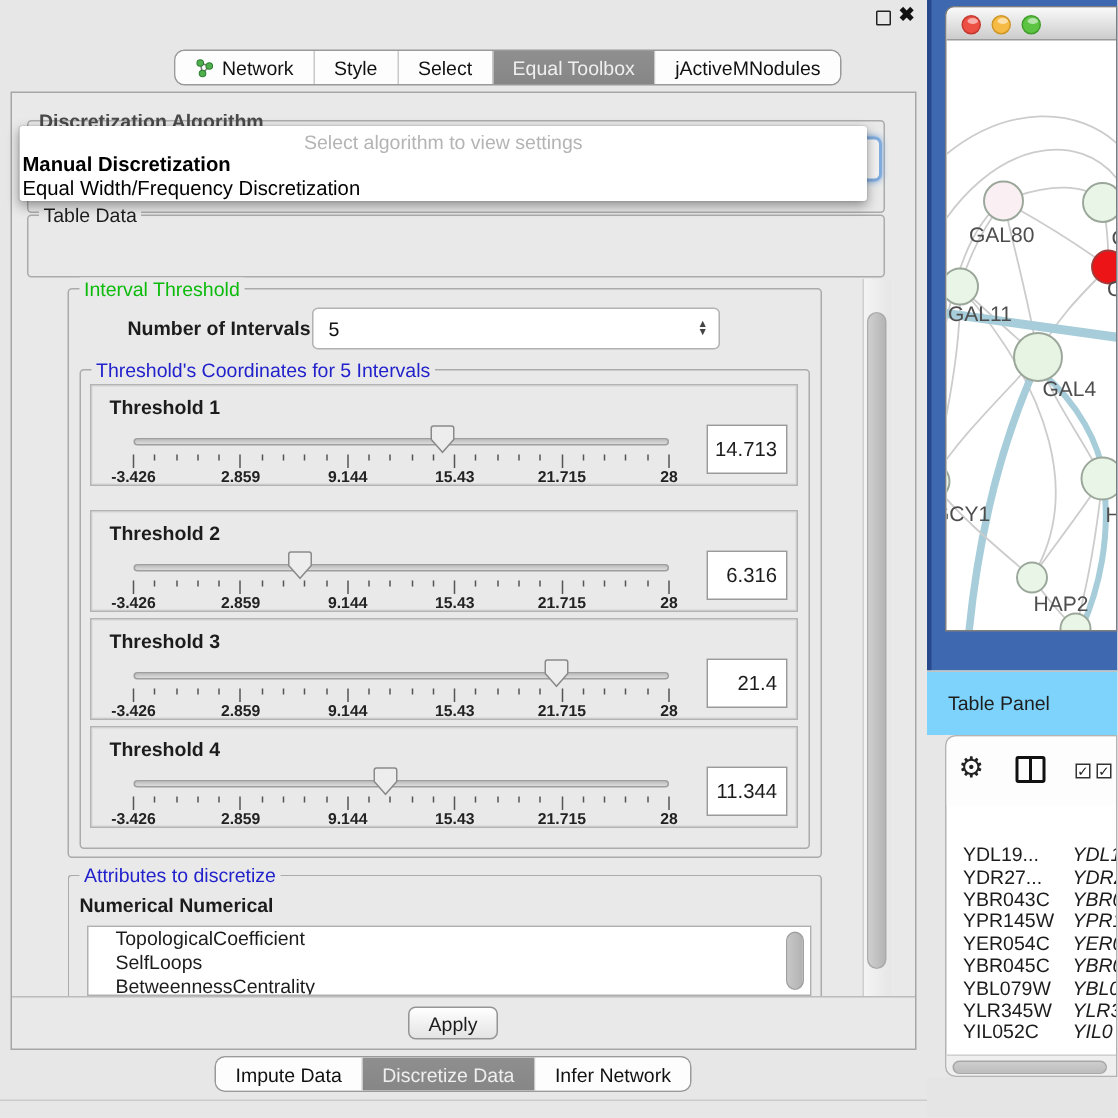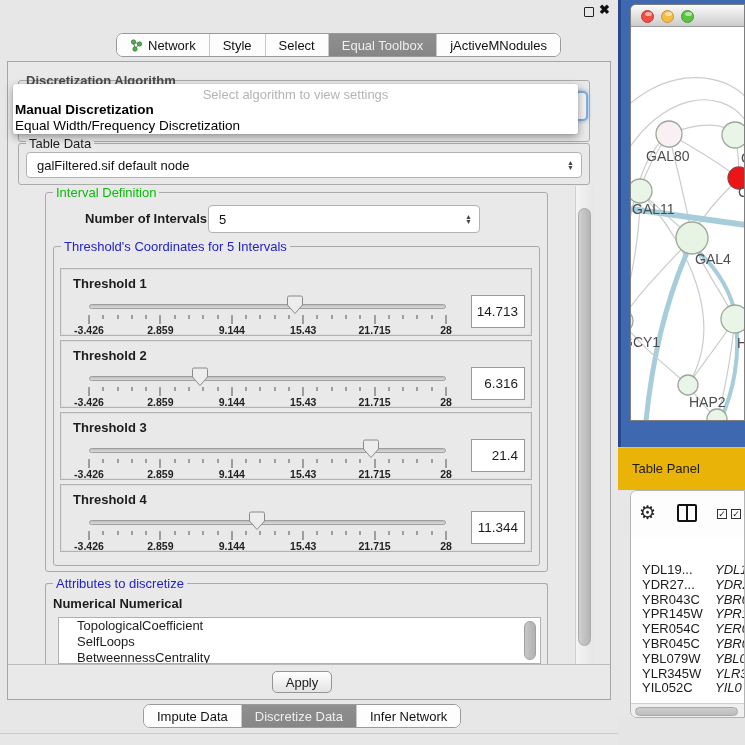--- a/index.html
+++ b/index.html
@@ -85,21 +85,21 @@
                 border-radius:6px 0 0 0; overflow:hidden; }
   .mac-titlebar { position:absolute; left:0; top:0; right:0; height:22px;
                   background:linear-gradient(#fafafa,#cccccc); border-bottom:1px solid #9a9a9a; }
   .traffic { position:absolute; top:4.5px; width:13px; height:13px; border-radius:50%; }
   .traffic::after { content:""; position:absolute; left:2.5px; top:1.5px; width:7px; height:4px;
                     border-radius:50%; background:rgba(255,255,255,.55); }
   .t-red    { left:10px; background:#ee4f45; border:1px solid #c4392f; }
   .t-yellow { left:30px; background:#f5bb45; border:1px solid #ce9627; }
   .t-green  { left:50px; background:#5cc343; border:1px solid #429e2c; }
 
-  .table-panel-bar { left:618px; top:447px; width:127px; height:43px; background:#eab308; border-top:1px solid #c2c2c2; }
+  .table-panel-bar { left:618px; top:447px; width:127px; height:43px; background:#7dd3fc; border-top:1px solid #c2c2c2; }
   .table-panel-bar .t { position:absolute; left:14px; top:13px; font-size:13px; color:#1d1d1d; }
   .table-container { left:630px; top:490px; width:115px; height:228px; background:#fff;
                      border:1px solid #b3b3b3; border-radius:7px 0 0 7px; overflow:hidden; }
   .tbl-toolbar { position:absolute; left:0; top:0; right:0; height:46px; background:#fdfdfd; }
   .gear { position:absolute; left:8px; top:10px; font-size:19px; color:#222; font-family:"DejaVu Sans",sans-serif; }
   .split-icon { position:absolute; left:46px; top:13px; width:20px; height:18px; border:2.5px solid #111; border-radius:2px; }
   .split-icon::after { content:""; position:absolute; left:6.5px; top:0; bottom:0; width:2.5px; background:#111; }
   .cb { position:absolute; top:18px; width:10px; height:10px; border:1.5px solid #333; font-size:9px;
         line-height:8px; text-align:center; color:#222; background:#fff; }
   .tbl-header { position:absolute; left:2px; top:46px; right:0; height:26px; display:flex; font-size:13px; }
@@ -158,45 +158,38 @@
 
   <div class="abs popup">
     <div class="ph">Select algorithm to view settings</div>
     <div class="it1">Manual Discretization</div>
     <div class="it2">Equal Width/Frequency Discretization</div>
   </div>
 
   <div class="group" style="left:18px; top:143px; width:572px; height:42px;">
     <div class="group-title gt-black" style="font-weight:normal; color:#1d1d1d;">Table Data</div>
   </div>
-  <div class="combo" style="left:26px; top:152px; width:556px; height:26px;">
-    <span>galFiltered.sif default node</span>
-    <span class="arrows">
-        <span>▲</span>
-        <span>▼</span>
-      </span>
-  </div>
 
   <div class="group" style="left:45px; top:192px; width:503px; height:380px;">
-    <div class="group-title gt-green">Interval Definition</div>
+    <div class="group-title gt-green">Interval Threshold</div>
   </div>
   <div class="abs" style="left:85px; top:211px; font-size:13px; font-weight:bold;">Number of Intervals</div>
   <div class="combo" style="left:208px; top:205px; width:272px; height:28px;">
     <span>5</span>
     <span class="arrows">
         <span>▲</span>
         <span>▼</span>
       </span>
   </div>
 
   <div class="group" style="left:53px; top:246px; width:487px; height:320px;">
     <div class="group-title gt-blue">Threshold's Coordinates for 5 Intervals</div>
   </div>
 
-  <div class="threshold-box" style="top:268px;">
+  <div class="threshold-box" style="top:256px;">
     <div class="tlabel">Threshold 1</div>
     <div class="slider-area">
       <div class="track"></div>
       <div class="thumb" style="left: 57.7197%;">
         <svg width="17" height="20" viewBox="0 0 17 20">
             <path d="M2.5 1 H14.5 Q16 1 16 2.5 V10 L8.5 18.5 L1 10 V2.5 Q1 1 2.5 1 Z" fill="#ededed" stroke="#8a8a8a" stroke-width="1"></path>
           </svg>
       </div>
       <div class="ruler">
           <div class="tick" style="left: 0%; height: 9px;"></div>

